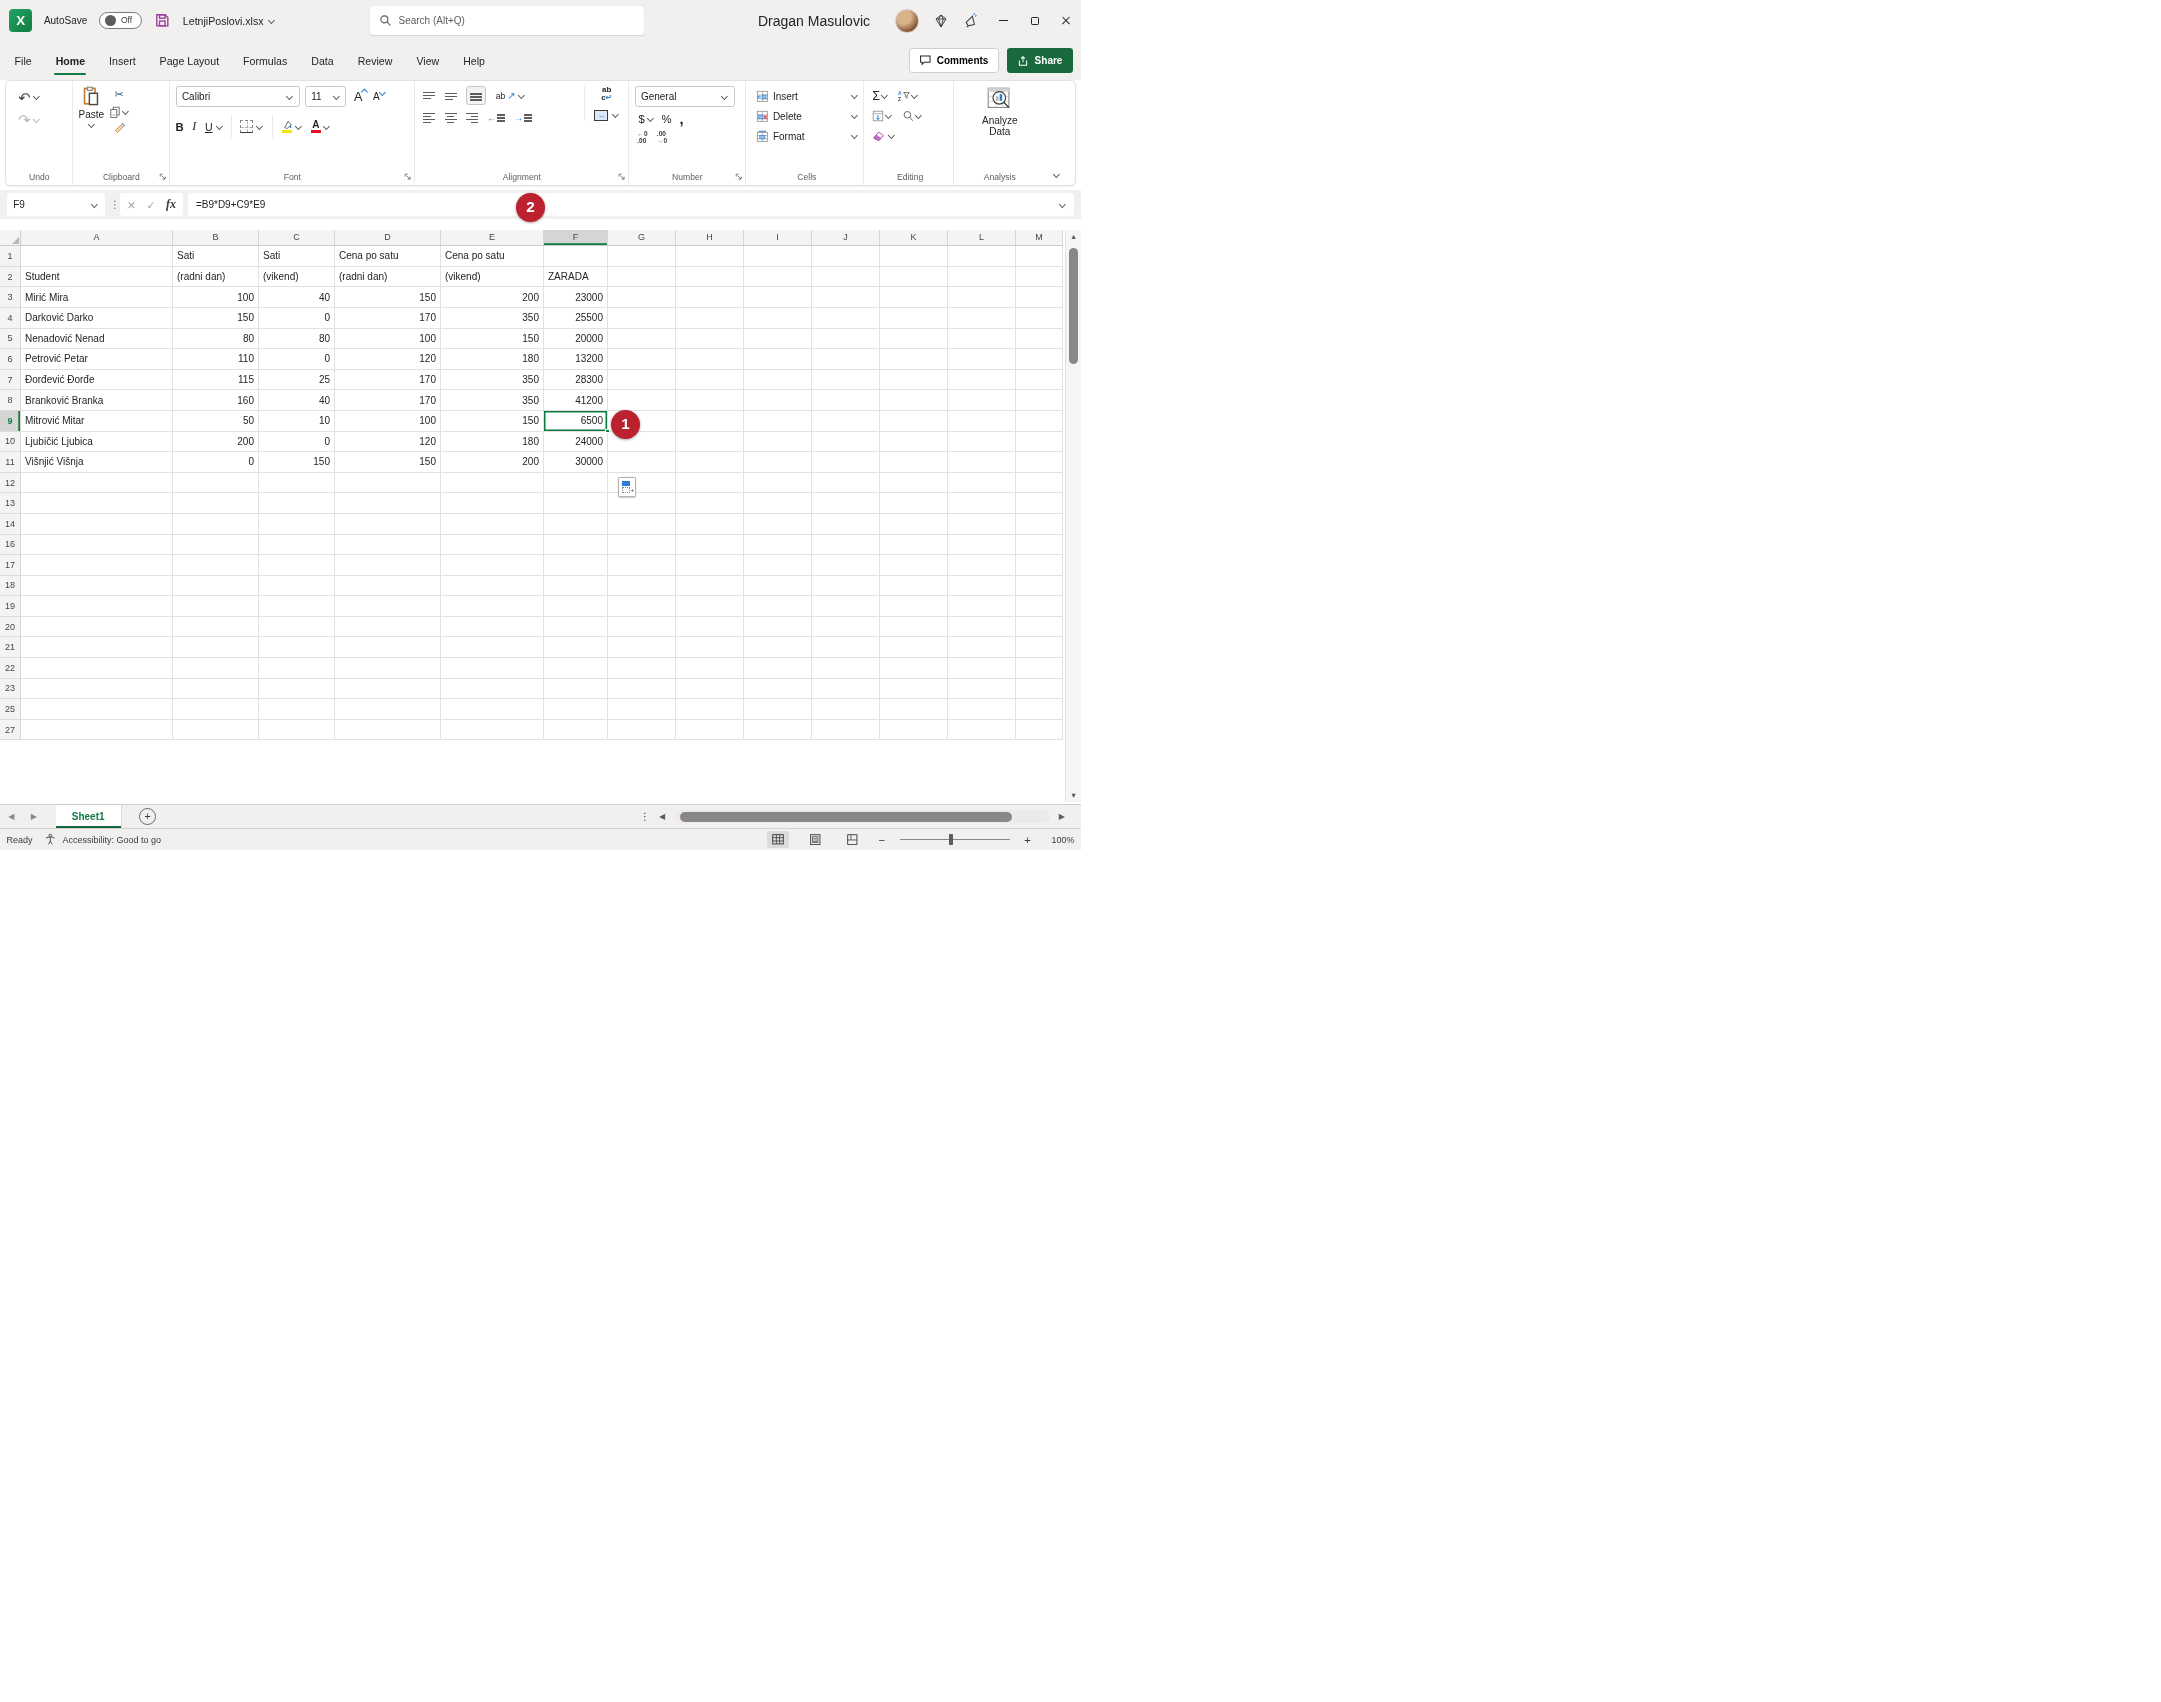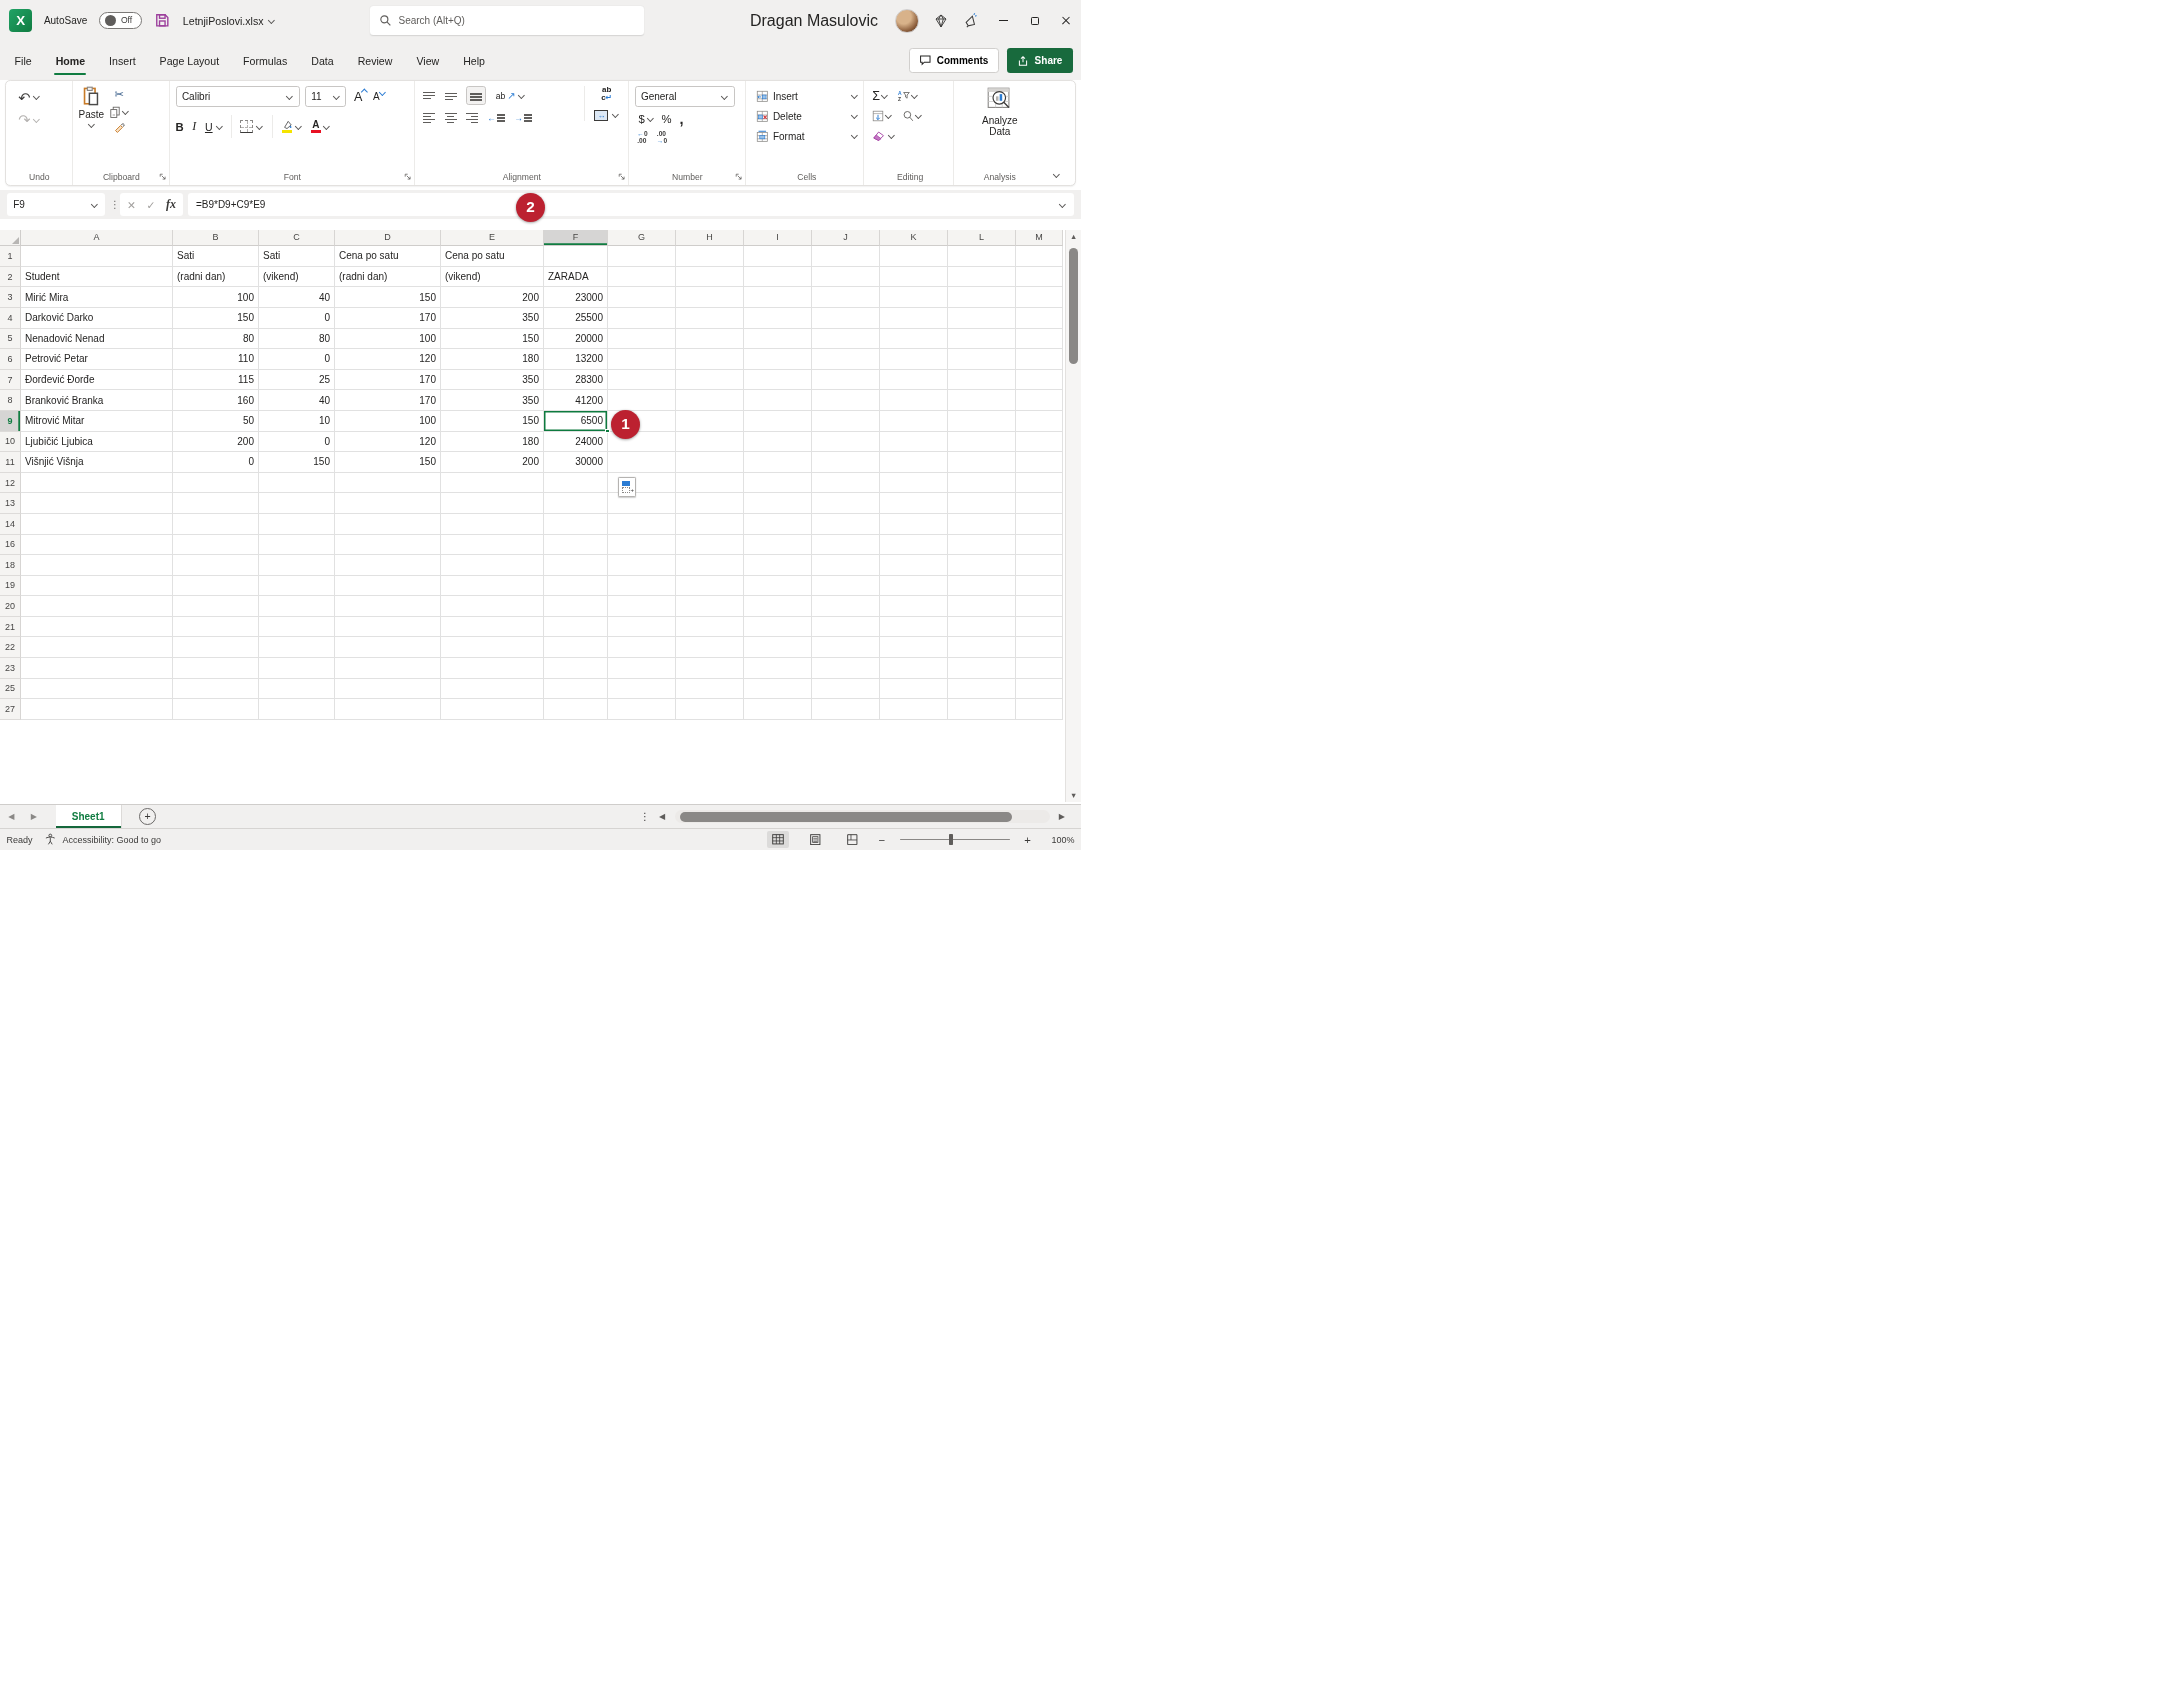--- a/index.html
+++ b/index.html
@@ -16,21 +16,21 @@
   .titlebar{height:41px;background:var(--bg);display:flex;align-items:center;padding:0 0 0 9.3px;position:relative}
   .xlogo{width:22.6px;height:22.6px;border-radius:4px;background:linear-gradient(135deg,#21a366,#107c41);color:#fff;font-weight:700;font-size:13.3px;display:flex;align-items:center;justify-content:center}
   .tb-item{margin-left:12px;font-size:10px;display:flex;align-items:center;gap:5.3px}
   .toggle{width:43px;height:17.3px;border:1px solid #7a7876;border-radius:9.3px;background:#fff;display:flex;align-items:center;padding:0 4.7px;gap:4.7px}
   .knob{width:11.3px;height:11.3px;border-radius:50%;background:#5f5d5b}
   .toggle span{font-size:8.6px;color:#3b3a39}
   .fname{font-size:10.6px;gap:4px;cursor:default}
   .search{position:absolute;left:370px;top:6px;width:274px;height:29px;background:#fff;border-radius:3.3px;box-shadow:0 0.7px 1.3px rgba(0,0,0,.12);display:flex;align-items:center;padding:0 9.3px;gap:6.6px}
   .search span{color:#5f5d5b;font-size:10px}
   .tb-right{margin-left:auto;display:flex;align-items:center;height:100%}
-  .uname{font-size:16px;margin-right:17px}
+  .uname{font-size:14px;margin-right:25px}
   .avatar{width:24px;height:24px;border-radius:50%;background:radial-gradient(circle at 35% 30%,#d8b28a 0 35%,#8a5c3a 70%,#4c2f1c);margin-right:10.6px;border:0.7px solid #d0cece}
   .tb-ico{width:22.6px;display:flex;justify-content:center;margin-right:6.6px}
   .winbtn{width:31px;height:100%;display:flex;align-items:center;justify-content:center}
   .w-min{width:8.6px;height:1.3px;background:#252423}
   .w-max{width:8px;height:8px;border:1.1px solid #252423;border-radius:1.3px}
   .w-close{position:relative;width:10px;height:10px}
   .w-close i{position:absolute;left:0;top:4.3px;width:10px;height:1.2px;background:#252423}
   .w-close i:first-child{transform:rotate(45deg)}.w-close i:last-child{transform:rotate(-45deg)}
   
   .tabrow{height:39px;background:var(--bg);display:flex;align-items:center;padding:0 8px 0 14.6px}
@@ -776,20 +776,36 @@
         <div class="cell" style="width: 64px;"></div>
         <div class="cell" style="width: 68px;"></div>
         <div class="cell" style="width: 68px;"></div>
         <div class="cell" style="width: 68px;"></div>
         <div class="cell" style="width: 68px;"></div>
         <div class="cell" style="width: 68px;"></div>
         <div class="cell" style="width: 68px;"></div>
         <div class="cell" style="width: 47px;"></div>
       </div>
       <div class="grow">
+        <div class="rowh">17</div>
+        <div class="cell" style="width: 152px;"></div>
+        <div class="cell" style="width: 86px;"></div>
+        <div class="cell" style="width: 76px;"></div>
+        <div class="cell" style="width: 106px;"></div>
+        <div class="cell" style="width: 103px;"></div>
+        <div class="cell" style="width: 64px;"></div>
+        <div class="cell" style="width: 68px;"></div>
+        <div class="cell" style="width: 68px;"></div>
+        <div class="cell" style="width: 68px;"></div>
+        <div class="cell" style="width: 68px;"></div>
+        <div class="cell" style="width: 68px;"></div>
+        <div class="cell" style="width: 68px;"></div>
+        <div class="cell" style="width: 47px;"></div>
+      </div>
+      <div class="grow">
         <div class="rowh">18</div>
         <div class="cell" style="width: 152px;"></div>
         <div class="cell" style="width: 86px;"></div>
         <div class="cell" style="width: 76px;"></div>
         <div class="cell" style="width: 106px;"></div>
         <div class="cell" style="width: 103px;"></div>
         <div class="cell" style="width: 64px;"></div>
         <div class="cell" style="width: 68px;"></div>
         <div class="cell" style="width: 68px;"></div>
         <div class="cell" style="width: 68px;"></div>

